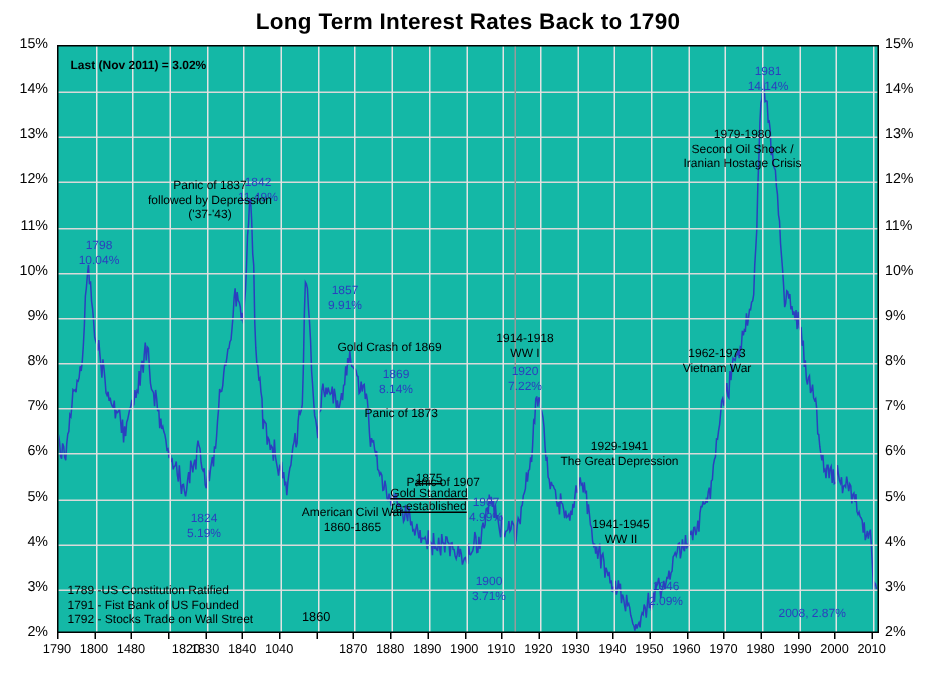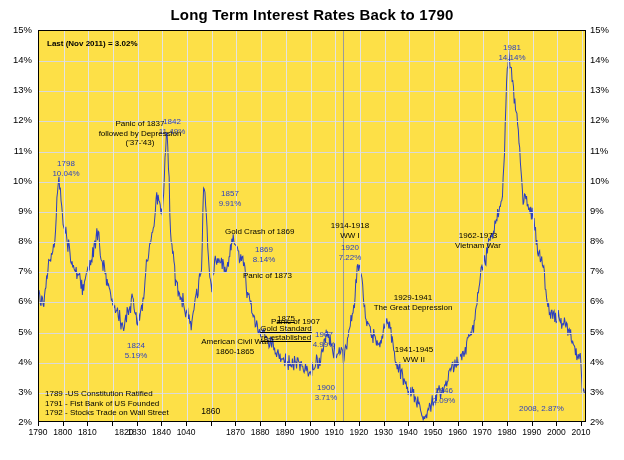--- a/index.html
+++ b/index.html
@@ -19,21 +19,21 @@
     letter-spacing:0.2px;
   }
 
   
   .plot{
     position:absolute;
     left:38px;top:30px;
     width:548px;height:392px;
     border:1px solid #000;
     box-sizing:border-box;
-    background:#fde047;
+    background:#14b8a6;
     overflow:hidden;
   }
 
   .gridline{
     position:absolute;left:0;width:100%;
     height:1px;background:#d9d9d9;
   }
   .vgrid{
     position:absolute;top:0;height:100%;
     width:1px;background:#e3e3e3;
@@ -160,20 +160,23 @@
     <div class="ann center" style="left:148px;top:306px;width:96px;">American Civil War
 1860-1865</div>
     <div class="ann center" style="left:288px;top:190px;width:46px;">1914-1918
 WW I</div>
     <div class="ann center" style="left:326px;top:262px;width:96px;">1929-1941
 The Great Depression</div>
     <div class="ann center" style="left:346px;top:314px;width:58px;">1941-1945
 WW II</div>
     <div class="ann center" style="left:404px;top:200px;width:70px;">1962-1973
 Vietnam War</div>
+    <div class="ann center" style="left:406px;top:54px;width:100px;">1979-1980
+Second Oil Shock /
+Iranian Hostage Crisis</div>
 
     <div class="ann" style="left:6px;top:358px;"><span>1789 -US Constitution Ratified</span><br><span>1791 - Fist Bank of US Founded</span><br><span>1792 - Stocks Trade on Wall Street</span></div>
   </div>
 
   <div id="axis-layer">
       <div class="ytick" style="left: 2px; top: 416px;">2%</div>
       <div class="ytick right" style="left: 590px; top: 416px;">2%</div>
       <div class="ytick" style="left: 2px; top: 385.846px;">3%</div>
       <div class="ytick right" style="left: 590px; top: 385.846px;">3%</div>
       <div class="ytick" style="left: 2px; top: 355.692px;">4%</div>
@@ -197,21 +200,21 @@
       <div class="ytick" style="left: 2px; top: 84.3077px;">13%</div>
       <div class="ytick right" style="left: 590px; top: 84.3077px;">13%</div>
       <div class="ytick" style="left: 2px; top: 54.1538px;">14%</div>
       <div class="ytick right" style="left: 590px; top: 54.1538px;">14%</div>
       <div class="ytick" style="left: 2px; top: 24px;">15%</div>
       <div class="ytick right" style="left: 590px; top: 24px;">15%</div>
       <div class="xtick" style="left: 38px; top: 427px;">1790</div>
       <div class="tick-mark" style="left: 38px; top: 422px; width: 1px; height: 4px;"></div>
       <div class="xtick" style="left: 62.6847px; top: 427px;">1800</div>
       <div class="tick-mark" style="left: 62.6847px; top: 422px; width: 1px; height: 4px;"></div>
-      <div class="xtick" style="left: 87.3694px; top: 427px;">1810</div>
+      <div class="xtick" style="left: 87.3694px; top: 427px;">1480</div>
       <div class="tick-mark" style="left: 87.3694px; top: 422px; width: 1px; height: 4px;"></div>
       <div class="xtick" style="left: 112.054px; top: 427px; padding-left: 12px;">1820</div>
       <div class="tick-mark" style="left: 112.054px; top: 422px; width: 1px; height: 4px;"></div>
       <div class="xtick" style="left: 136.739px; top: 427px;">1830</div>
       <div class="tick-mark" style="left: 136.739px; top: 422px; width: 1px; height: 4px;"></div>
       <div class="xtick" style="left: 161.423px; top: 427px;">1840</div>
       <div class="tick-mark" style="left: 161.423px; top: 422px; width: 1px; height: 4px;"></div>
       <div class="xtick" style="left: 186.108px; top: 427px;">1040</div>
       <div class="tick-mark" style="left: 186.108px; top: 422px; width: 1px; height: 4px;"></div>
       <div class="xtick" style="left: 210.793px; top: 406px;">1860</div>

